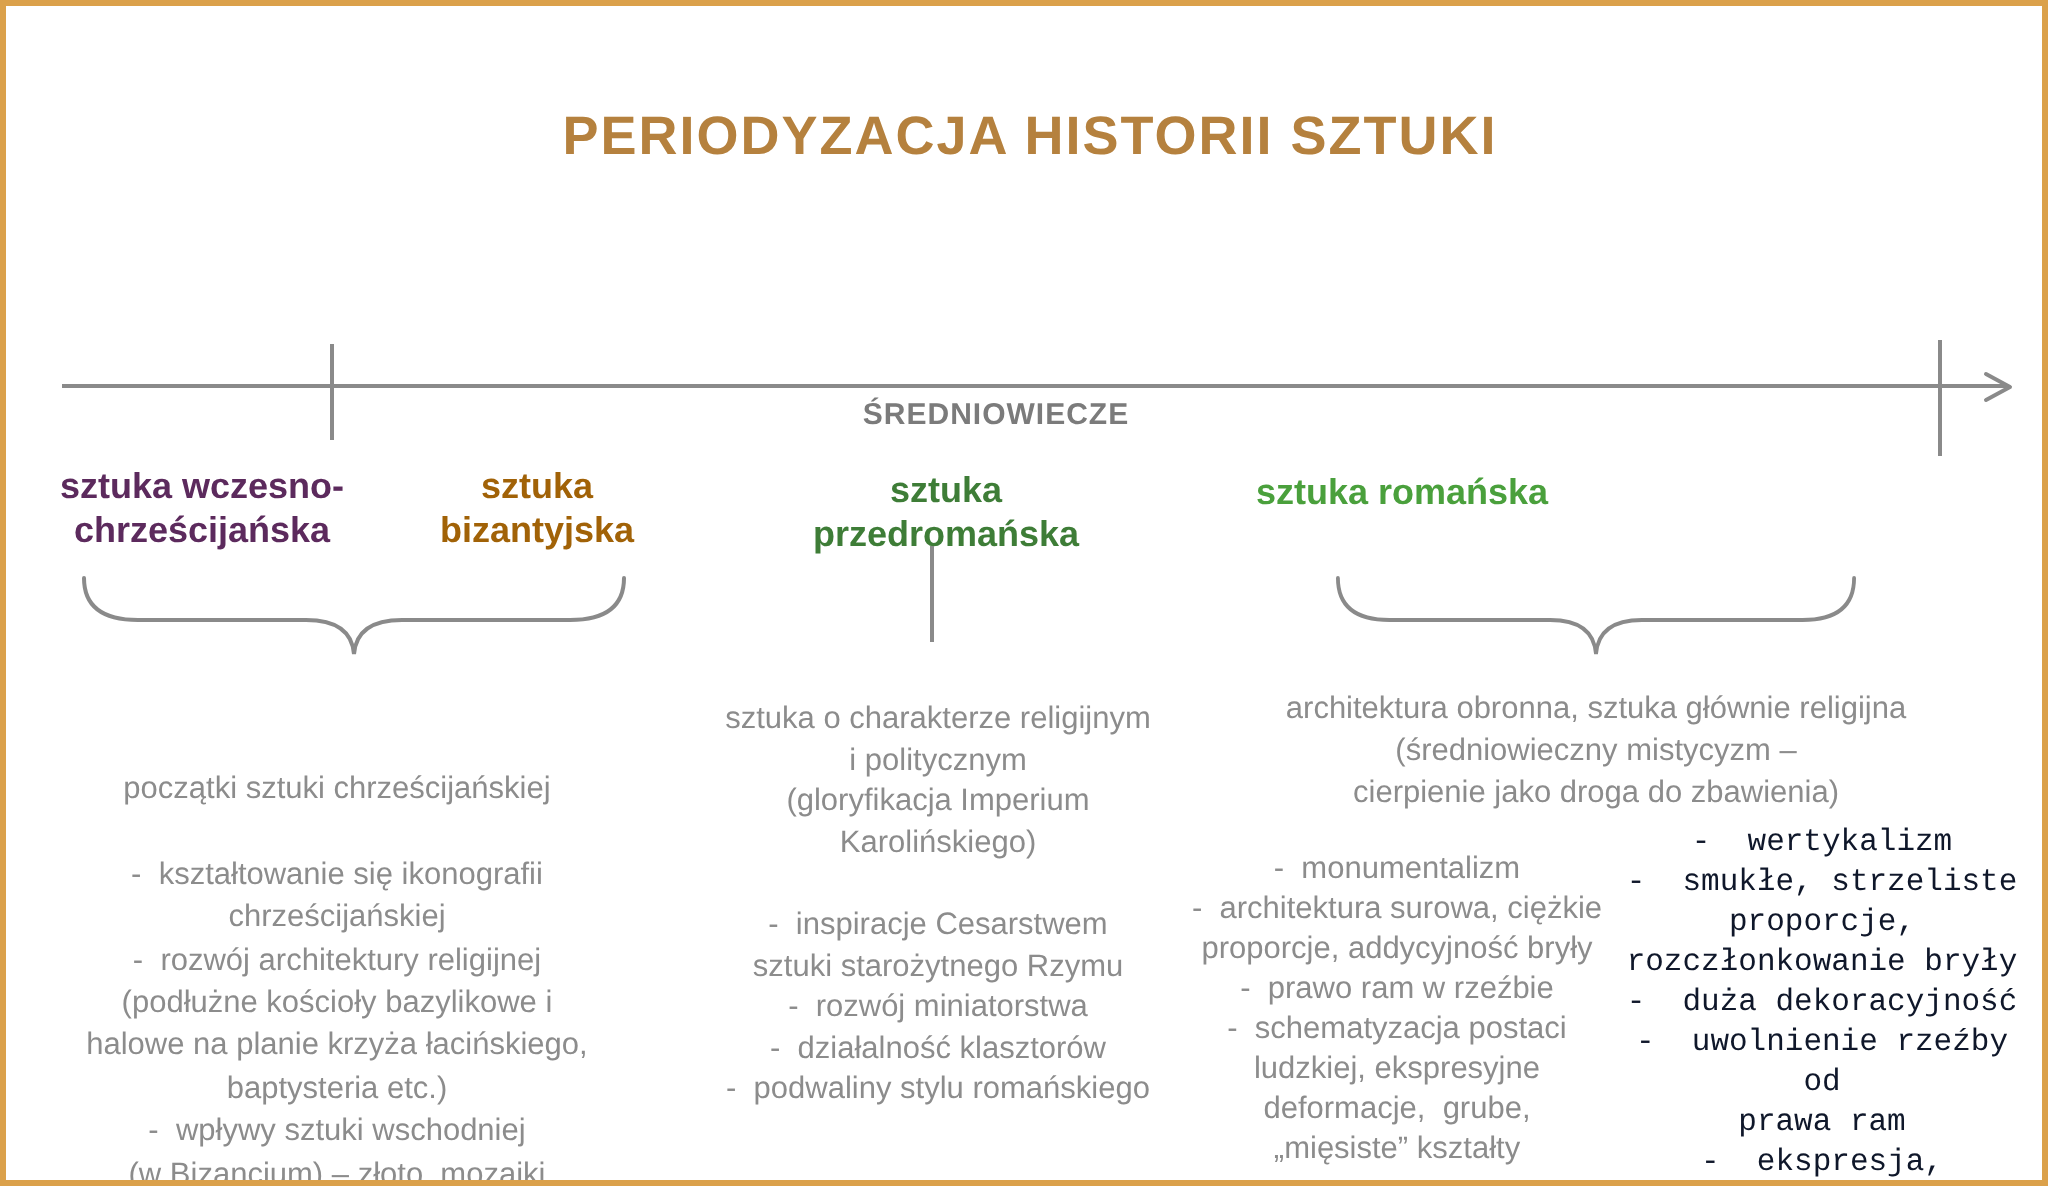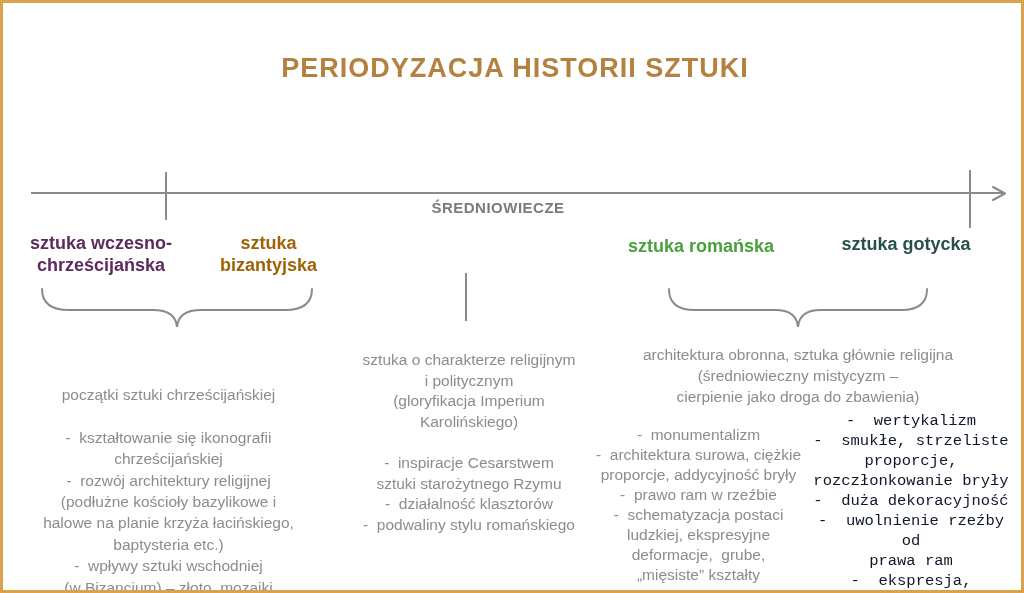--- a/index.html
+++ b/index.html
@@ -60,22 +60,22 @@
   <div class="abs tl-line" style="background-color: rgb(138, 138, 138);"></div>
   <div class="abs tl-tick-1" style="background-color: rgb(138, 138, 138);"></div>
   <div class="abs tl-tick-2" style="background-color: rgb(138, 138, 138);"></div>
   <svg class="abs tl-arrow" width="20" height="19" viewBox="0 0 20 19">
     <polyline points="4,3 16,9.5 4,16" fill="none" stroke-width="2" stroke-linecap="round" stroke-linejoin="round" style="stroke: rgb(138, 138, 138);"></polyline>
   </svg>
 
   <div class="abs period p0" style="color: rgb(92, 42, 93);">sztuka wczesno-
 chrześcijańska</div>
   <div class="abs period p1" style="color: #a16207;">sztuka bizantyjska</div>
+  <div class="abs period p2" style="color: rgb(62, 125, 55);">sztuka przedromańska</div>
   <div class="abs period p3" style="color: rgb(74, 160, 60);">sztuka romańska</div>
-  <div class="abs period p4" style="color: rgb(39, 80, 74);">sztuka gotycka</div>
 
   <svg class="abs brace-1" width="272" height="42" viewBox="0 0 272 42" preserveAspectRatio="none">
     <path d="M1,2 C1,16 10,23 28,23 L112,23 C126,23 135,28 136,40 C137,28 146,23 160,23 L244,23 C262,23 271,16 271,2" fill="none" stroke-width="2" stroke-linecap="round" style="stroke: rgb(138, 138, 138);"></path>
   </svg>
   <div class="abs mid-line" style="background-color: rgb(138, 138, 138);"></div>
   <svg class="abs brace-2" width="260" height="42" viewBox="0 0 272 42" preserveAspectRatio="none">
     <path d="M1,2 C1,16 10,23 28,23 L112,23 C126,23 135,28 136,40 C137,28 146,23 160,23 L244,23 C262,23 271,16 271,2" fill="none" stroke-width="2" stroke-linecap="round" style="stroke: rgb(138, 138, 138);"></path>
   </svg>
 
   <div class="abs text-block block-early" style="color: rgb(140, 140, 140);">
@@ -92,20 +92,21 @@
     </div>
 
   <div class="abs text-block block-prerom" style="color: rgb(140, 140, 140);">
       <div class="ln">sztuka o charakterze religijnym</div>
       <div class="ln">i politycznym</div>
       <div class="ln">(gloryfikacja Imperium</div>
       <div class="ln">Karolińskiego)</div>
       <div class="ln"></div>
       <div class="ln">-  inspiracje Cesarstwem</div>
       <div class="ln">sztuki starożytnego Rzymu</div>
+      <div class="ln">-  rozwój miniatorstwa</div>
       <div class="ln">-  działalność klasztorów</div>
       <div class="ln">-  podwaliny stylu romańskiego</div>
     </div>
 
   <div class="abs text-block block-rg-head" style="color: rgb(140, 140, 140);">
       <div class="ln">architektura obronna, sztuka głównie religijna</div>
       <div class="ln">(średniowieczny mistycyzm –</div>
       <div class="ln">cierpienie jako droga do zbawienia)</div>
     </div>
 

